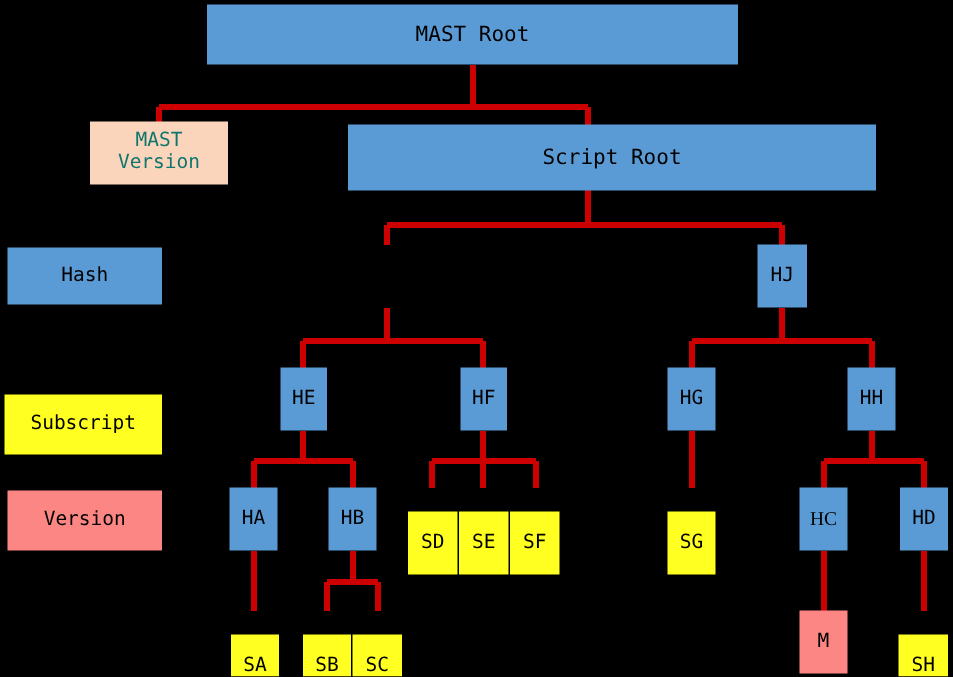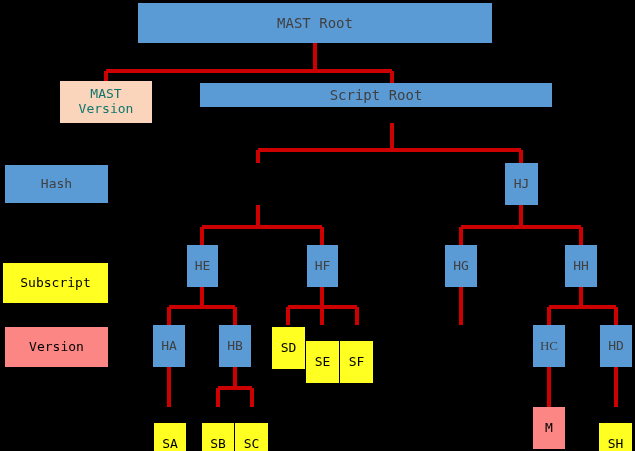--- a/index.html
+++ b/index.html
@@ -28,21 +28,21 @@
     display: flex;
     align-items: center;
     justify-content: center;
     text-align: center;
     line-height: 1.15;
     white-space: pre-line;
     z-index: 3;
   }
   .hash {
     background: #5b9bd5;
-    color: #404040;
+    color: #000000;
   }
   .subscript {
     background: #ffff21;
     color: #000000;
     margin-top: 16px;
   }
   .message {
     background: #fb8683;
     color: #000000;
   }
@@ -93,43 +93,44 @@
 
   <div class="node subscript legend-box" style="left:3px; top:247px; width:105px; height:40px;">Subscript</div>
 
   <div class="node message legend-box" style="left:5px; top:327px; width:103px; height:40px;">Version</div>
 
   <div class="node hash lbl-big" style="left:138px; top:3px; width:354px; height:40px;">MAST Root</div>
 
   <div class="node version lbl-med" style="left:60px; top:81px; width:92px; height:42px;">MAST
 Version</div>
 
-  <div class="node hash lbl-big" style="left:200px; top:83px; width:352px; height:24px;">Script Root</div>
+  <div class="node hash lbl-big" style="left:232px; top:83px; width:352px; height:44px;">Script Root</div>
 
 
   <div class="node hash lbl-med" style="left:505px; top:163px; width:33px; height:42px;">HJ</div>
 
   <div class="node hash lbl-med" style="left:187px; top:245px; width:31px; height:42px;">HE</div>
 
   <div class="node hash lbl-med" style="left:307px; top:245px; width:31px; height:42px;">HF</div>
 
   <div class="node hash lbl-med" style="left:445px; top:245px; width:32px; height:42px;">HG</div>
 
   <div class="node hash lbl-med" style="left:565px; top:245px; width:32px; height:42px;">HH</div>
 
   <div class="node hash lbl-med" style="left:153px; top:325px; width:32px; height:42px;">HA</div>
 
   <div class="node hash lbl-med" style="left:219px; top:325px; width:32px; height:42px;text-align:right;">HB</div>
 
-  <div class="node subscript lbl-small" style="left:272px; top:311px; width:33px; height:42px;">SD</div>
+  <div class="node subscript lbl-small" style="left:272px; top:325px; width:33px; height:42px;">SD</div>
 
   <div class="node subscript lbl-small" style="left:306px; top:325px; width:33px; height:42px;">SE</div>
 
   <div class="node subscript lbl-small" style="left:340px; top:325px; width:33px; height:42px;">SF</div>
 
+  <div class="node subscript lbl-small" style="left:445px; top:325px; width:32px; height:42px;">SG</div>
 
   <div class="node hash lbl-med" style="left:533px; top:325px; width:32px; height:42px;font-family:Liberation Serif, serif;">HC</div>
 
   <div class="node hash lbl-med" style="left:600px; top:325px; width:32px; height:42px;">HD</div>
 
   <div class="node subscript lbl-small" style="left:154px; top:407px; width:32px; height:42px;">SA</div>
 
   <div class="node subscript lbl-small" style="left:202px; top:407px; width:32px; height:42px;">SB</div>
 
   <div class="node subscript lbl-small" style="left:235px; top:407px; width:33px; height:42px;">SC</div>

